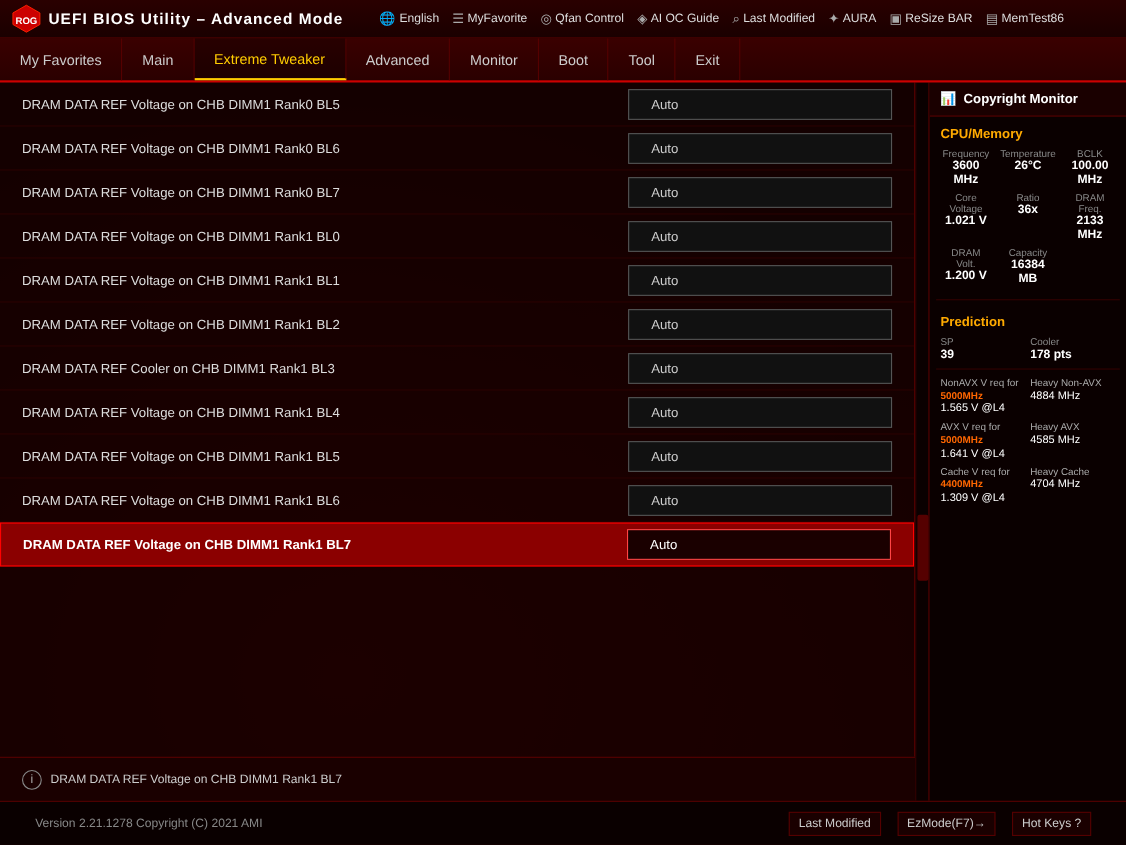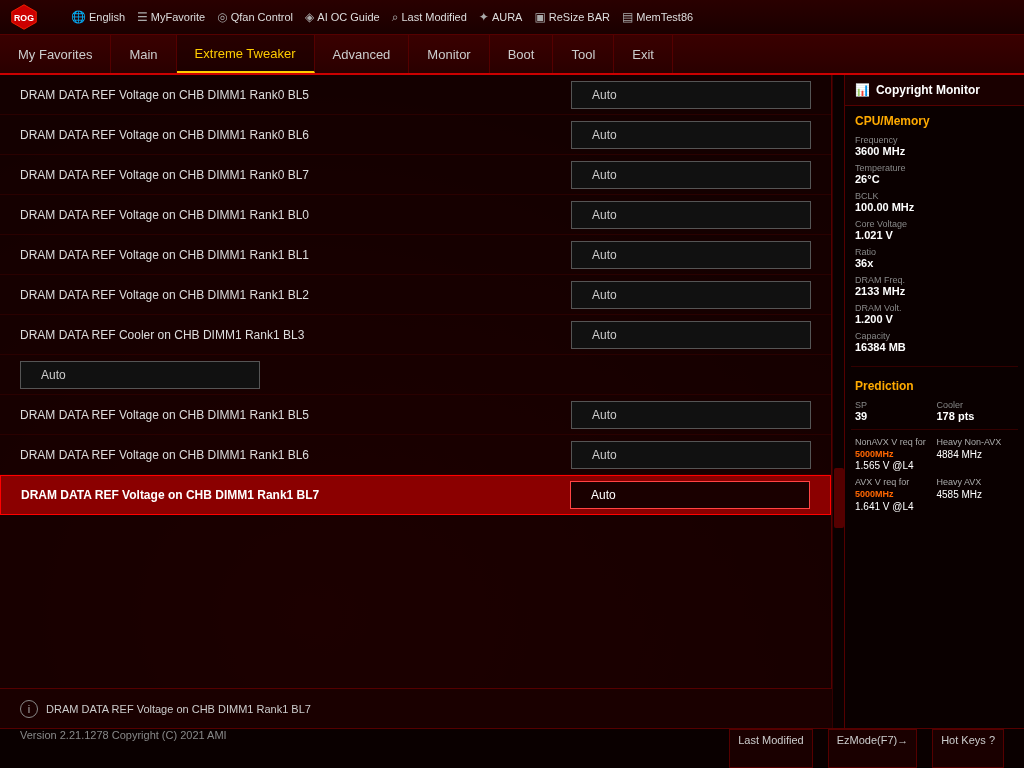--- a/index.html
+++ b/index.html
@@ -216,23 +216,24 @@
 
     .hw-section-title {
       color: #ffaa00;
       font-size: 12px;
       font-weight: bold;
       padding: 8px 10px 4px 10px;
     }
 
     .hw-grid {
       display: grid;
-      grid-template-columns: 1fr;
+      grid-template-columns: 1fr 1fr 1fr;
       gap: 0;
       padding: 0 6px 6px 6px;
+      text-align: center;
     }
 
     .hw-item {
       padding: 3px 4px;
     }
 
     .hw-item-label {
       font-size: 9px;
       color: #888;
     }
@@ -299,22 +300,23 @@
       font-size: 11px;
       color: #aaa;
       flex-shrink: 0;
     }
 
     
     .footer {
       background: #0a0000;
       height: 40px;
       display: flex;
+      align-items: center;
       justify-content: space-between;
-      padding: 0 20px;
+      padding: 0 32px;
       border-top: 1px solid #500;
       position: relative;
       z-index: 10;
     }
 
     .footer-version {
       font-size: 11px;
       color: #888;
     }
 
@@ -352,20 +354,21 @@
   </style>
 </head>
 <body>
 
 <div class="header">
   <div class="header-logo">
     <svg class="rog-logo" viewBox="0 0 32 32">
       <polygon points="16,2 30,10 30,22 16,30 2,22 2,10" fill="#cc0000" stroke="#ff2200" stroke-width="1"></polygon>
       <text x="16" y="21" text-anchor="middle" fill="white" font-size="10" font-weight="bold">ROG</text>
     </svg>
+    <span class="header-title">UEFI BIOS Utility – Advanced Mode</span>
   </div>
 
 
   <div class="header-nav">
     <div class="header-nav-item">
       <span class="header-nav-icon">🌐</span>
       <span>English</span>
     </div>
     <div class="header-nav-item">
       <span class="header-nav-icon">☰</span>
@@ -435,20 +438,21 @@
         </div>
         <div class="setting-row">
           <span class="setting-label">DRAM DATA REF Voltage on CHB DIMM1 Rank1 BL2</span>
           <div class="setting-value-box">Auto</div>
         </div>
         <div class="setting-row">
           <span class="setting-label">DRAM DATA REF Cooler on CHB DIMM1 Rank1 BL3</span>
           <div class="setting-value-box">Auto</div>
         </div>
         <div class="setting-row">
+          <span class="setting-label">DRAM DATA REF Voltage on CHB DIMM1 Rank1 BL4</span>
           <div class="setting-value-box">Auto</div>
         </div>
         <div class="setting-row">
           <span class="setting-label">DRAM DATA REF Voltage on CHB DIMM1 Rank1 BL5</span>
           <div class="setting-value-box">Auto</div>
         </div>
         <div class="setting-row">
           <span class="setting-label">DRAM DATA REF Voltage on CHB DIMM1 Rank1 BL6</span>
           <div class="setting-value-box">Auto</div>
         </div>
@@ -542,20 +546,30 @@
       <div class="hw-pred-col">
         <div class="hw-pred-label">AVX V req for <span class="highlight">5000MHz</span></div>
         <div class="hw-pred-value">1.641 V @L4</div>
       </div>
       <div class="hw-pred-col">
         <div class="hw-pred-label">Heavy AVX</div>
         <div class="hw-pred-value">4585 MHz</div>
       </div>
     </div>
 
+    <div class="hw-pred-row">
+      <div class="hw-pred-col">
+        <div class="hw-pred-label">Cache V req for <span class="highlight">4400MHz</span></div>
+        <div class="hw-pred-value">1.309 V @L4</div>
+      </div>
+      <div class="hw-pred-col">
+        <div class="hw-pred-label">Heavy Cache</div>
+        <div class="hw-pred-value">4704 MHz</div>
+      </div>
+    </div>
 
   </div>
 </div>
 
 <div class="footer">
   <span class="footer-version">Version 2.21.1278 Copyright (C) 2021 AMI</span>
   <div class="footer-buttons">
     <div class="footer-btn">
       <span>Last Modified</span>
     </div>

